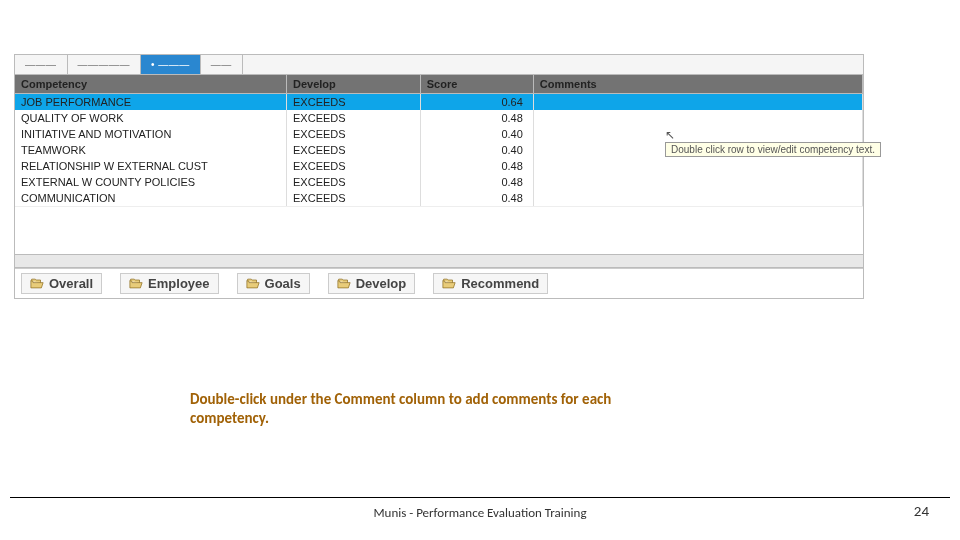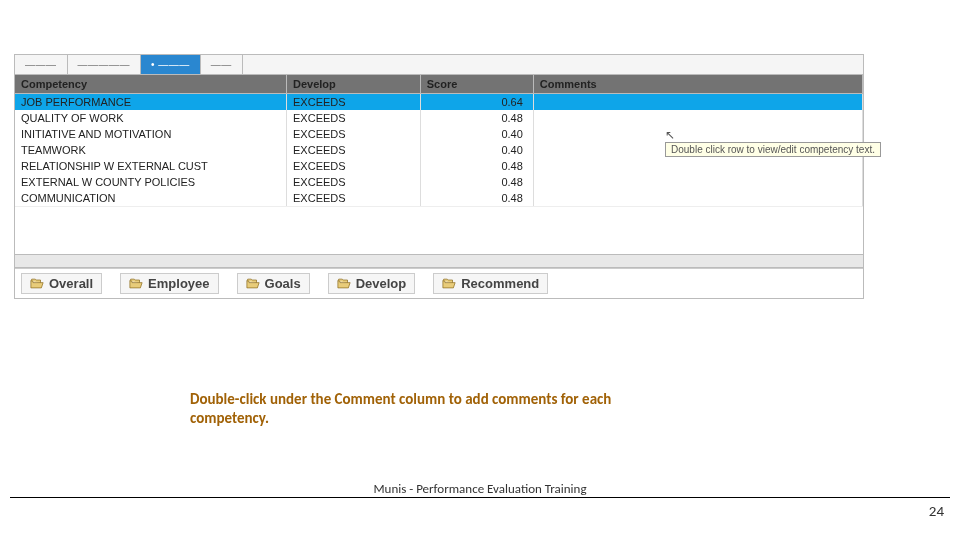--- a/index.html
+++ b/index.html
@@ -126,32 +126,32 @@
   .footer-line {
     position: absolute;
     top: 497px;
     left: 10px;
     right: 10px;
     height: 1px;
     background: #000;
   }
   .footer-title {
     position: absolute;
-    top: 481px;
+    top: 505px;
     left: 0;
     width: 100%;
     text-align: center;
     font-family: Calibri, Arial, sans-serif;
     font-size: 13px;
     color: #333;
   }
   .page-num {
     position: absolute;
     top: 502px;
-    right: 16px;
+    right: 31px;
     font-family: Calibri, Arial, sans-serif;
     font-size: 15px;
     color: #333;
   }
 </style>
 </head>
 <body>
 
 <div class="app-frame">
 

